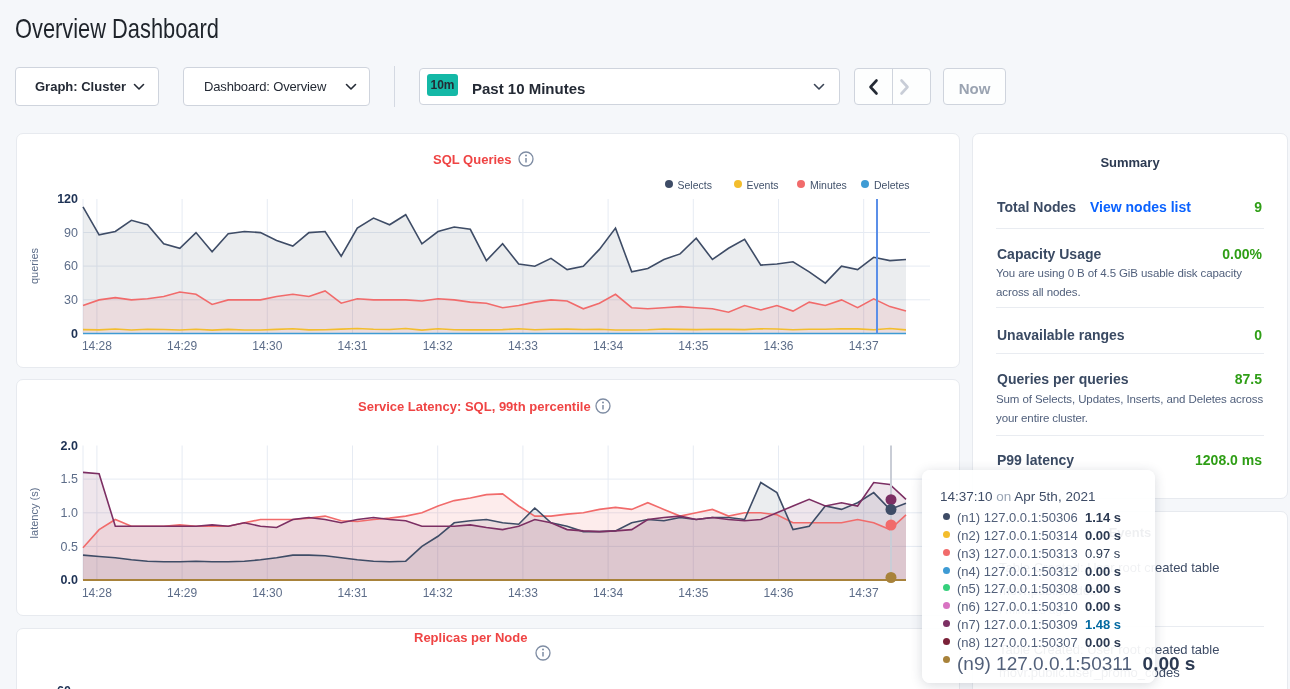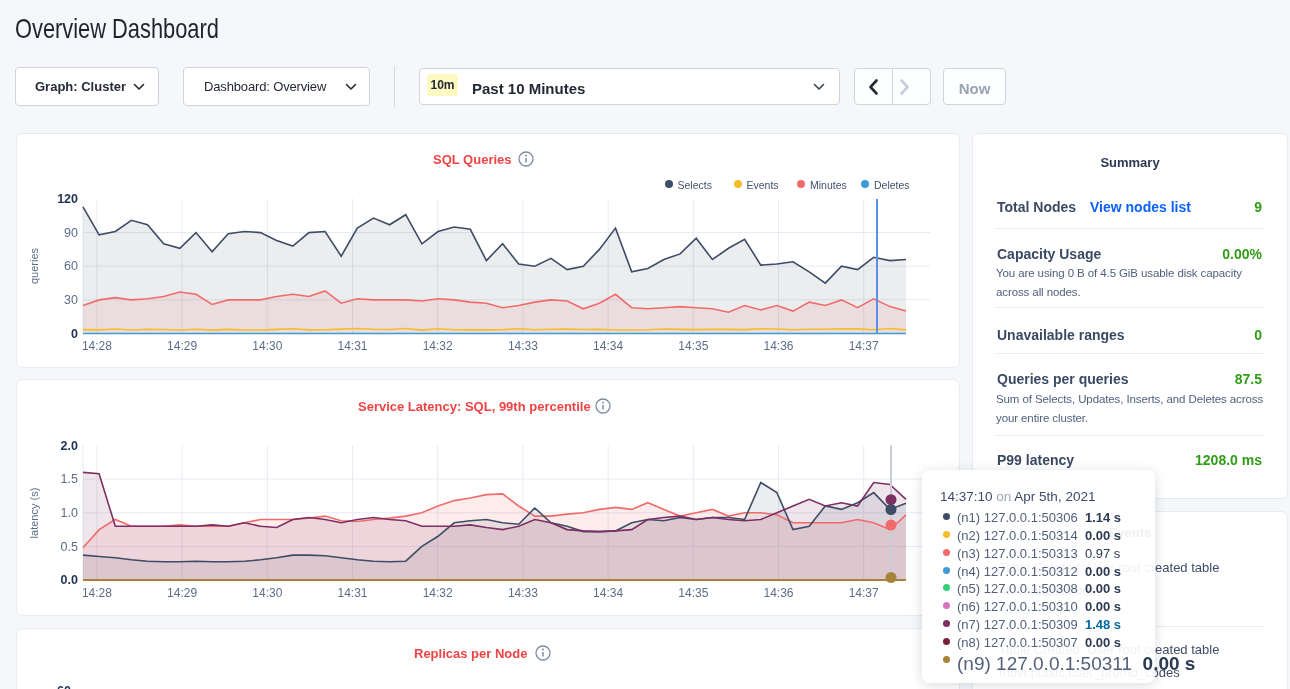--- a/index.html
+++ b/index.html
@@ -21,21 +21,21 @@
 <svg style="position:absolute;left:133px;top:83px" width="12" height="8" viewBox="0 0 12 8">
     <path d="M1.5 1.5 L6 6 L10.5 1.5" fill="none" stroke="#242a35" stroke-width="1.6" stroke-linecap="round" stroke-linejoin="round"></path>
   </svg>
 <div class="btn" style="left:183px;top:67px;width:187px;height:39px"></div>
 <div class="abs" style="left:204px;top:79px;font-size:13px;font-weight:normal;color:#242a35;letter-spacing:-0.15px">Dashboard: Overview</div>
 <svg style="position:absolute;left:345px;top:83px" width="12" height="8" viewBox="0 0 12 8">
     <path d="M1.5 1.5 L6 6 L10.5 1.5" fill="none" stroke="#242a35" stroke-width="1.6" stroke-linecap="round" stroke-linejoin="round"></path>
   </svg>
 <div class="abs" style="left:394px;top:66px;width:1px;height:41px;background:#d4d9e2"></div>
 <div class="btn" style="left:419px;top:68px;width:421px;height:37px"></div>
-<div class="abs" style="left:427px;top:74px;width:31px;height:22px;background:#fef9c3;border-radius:3px;text-align:center;line-height:22px;font-size:12px;font-weight:bold;color:#242a35">10m</div>
+<div class="abs" style="left:427px;top:74px;width:31px;height:22px;background:#14b8a6;border-radius:3px;text-align:center;line-height:22px;font-size:12px;font-weight:bold;color:#242a35">10m</div>
 <div class="abs" style="left:472px;top:80px;font-size:15px;font-weight:bold;color:#242a35">Past 10 Minutes</div>
 <svg style="position:absolute;left:813px;top:83px" width="12" height="8" viewBox="0 0 12 8">
     <path d="M1.5 1.5 L6 6 L10.5 1.5" fill="none" stroke="#3a4455" stroke-width="1.6" stroke-linecap="round" stroke-linejoin="round"></path>
   </svg>
 <div class="btn" style="left:854px;top:68px;width:77px;height:37px;background:#fdfefe"></div>
 <div class="abs" style="left:892px;top:69px;width:1px;height:35px;background:#cfd4dd"></div>
 <svg class="abs" style="left:866px;top:78px" width="16" height="18" viewBox="0 0 16 18">
     <path d="M10.5 2.5 L4.5 9 L10.5 15.5" fill="none" stroke="#242a35" stroke-width="2.6" stroke-linecap="round" stroke-linejoin="round"></path>
   </svg>
 <svg class="abs" style="left:896px;top:78px" width="16" height="18" viewBox="0 0 16 18">
@@ -61,21 +61,21 @@
 <div class="dot" style="left:797px;top:180px;background:#f16b6b"></div>
 <div class="lg" style="left:810px;top:178.5px">Minutes</div>
 <div class="dot" style="left:861px;top:180px;background:#3e9bd4"></div>
 <div class="lg" style="left:874px;top:178.5px">Deletes</div>
 <div class="ct" style="left:358px;top:399px">Service Latency: SQL, 99th percentile</div>
 <svg style="position:absolute;left:595px;top:398px;z-index:6" width="16" height="16" viewBox="0 0 16 16">
     <circle cx="8" cy="8" r="7" fill="none" stroke="#7e8ca3" stroke-width="1.3"></circle>
     <line x1="8" y1="7" x2="8" y2="11.4" stroke="#7e8ca3" stroke-width="1.5"></line>
     <circle cx="8" cy="4.6" r="1" fill="#7e8ca3"></circle>
   </svg>
-<div class="ct" style="left:414px;top:646px">Replicas per Node</div>
+<div class="ct" style="left:414px;top:630px">Replicas per Node</div>
 <svg style="position:absolute;left:535px;top:645px;z-index:6" width="16" height="16" viewBox="0 0 16 16">
     <circle cx="8" cy="8" r="7" fill="none" stroke="#7e8ca3" stroke-width="1.3"></circle>
     <line x1="8" y1="7" x2="8" y2="11.4" stroke="#7e8ca3" stroke-width="1.5"></line>
     <circle cx="8" cy="4.6" r="1" fill="#7e8ca3"></circle>
   </svg>
 <svg style="position:absolute;left:0;top:0;z-index:5" width="1290" height="689" viewBox="0 0 1290 689">
 <line x1="96.9" y1="199.0" x2="96.9" y2="333.5" stroke="#e6ebf3"></line>
 <line x1="182.1" y1="199.0" x2="182.1" y2="333.5" stroke="#e6ebf3"></line>
 <line x1="267.3" y1="199.0" x2="267.3" y2="333.5" stroke="#e6ebf3"></line>
 <line x1="352.5" y1="199.0" x2="352.5" y2="333.5" stroke="#e6ebf3"></line>

